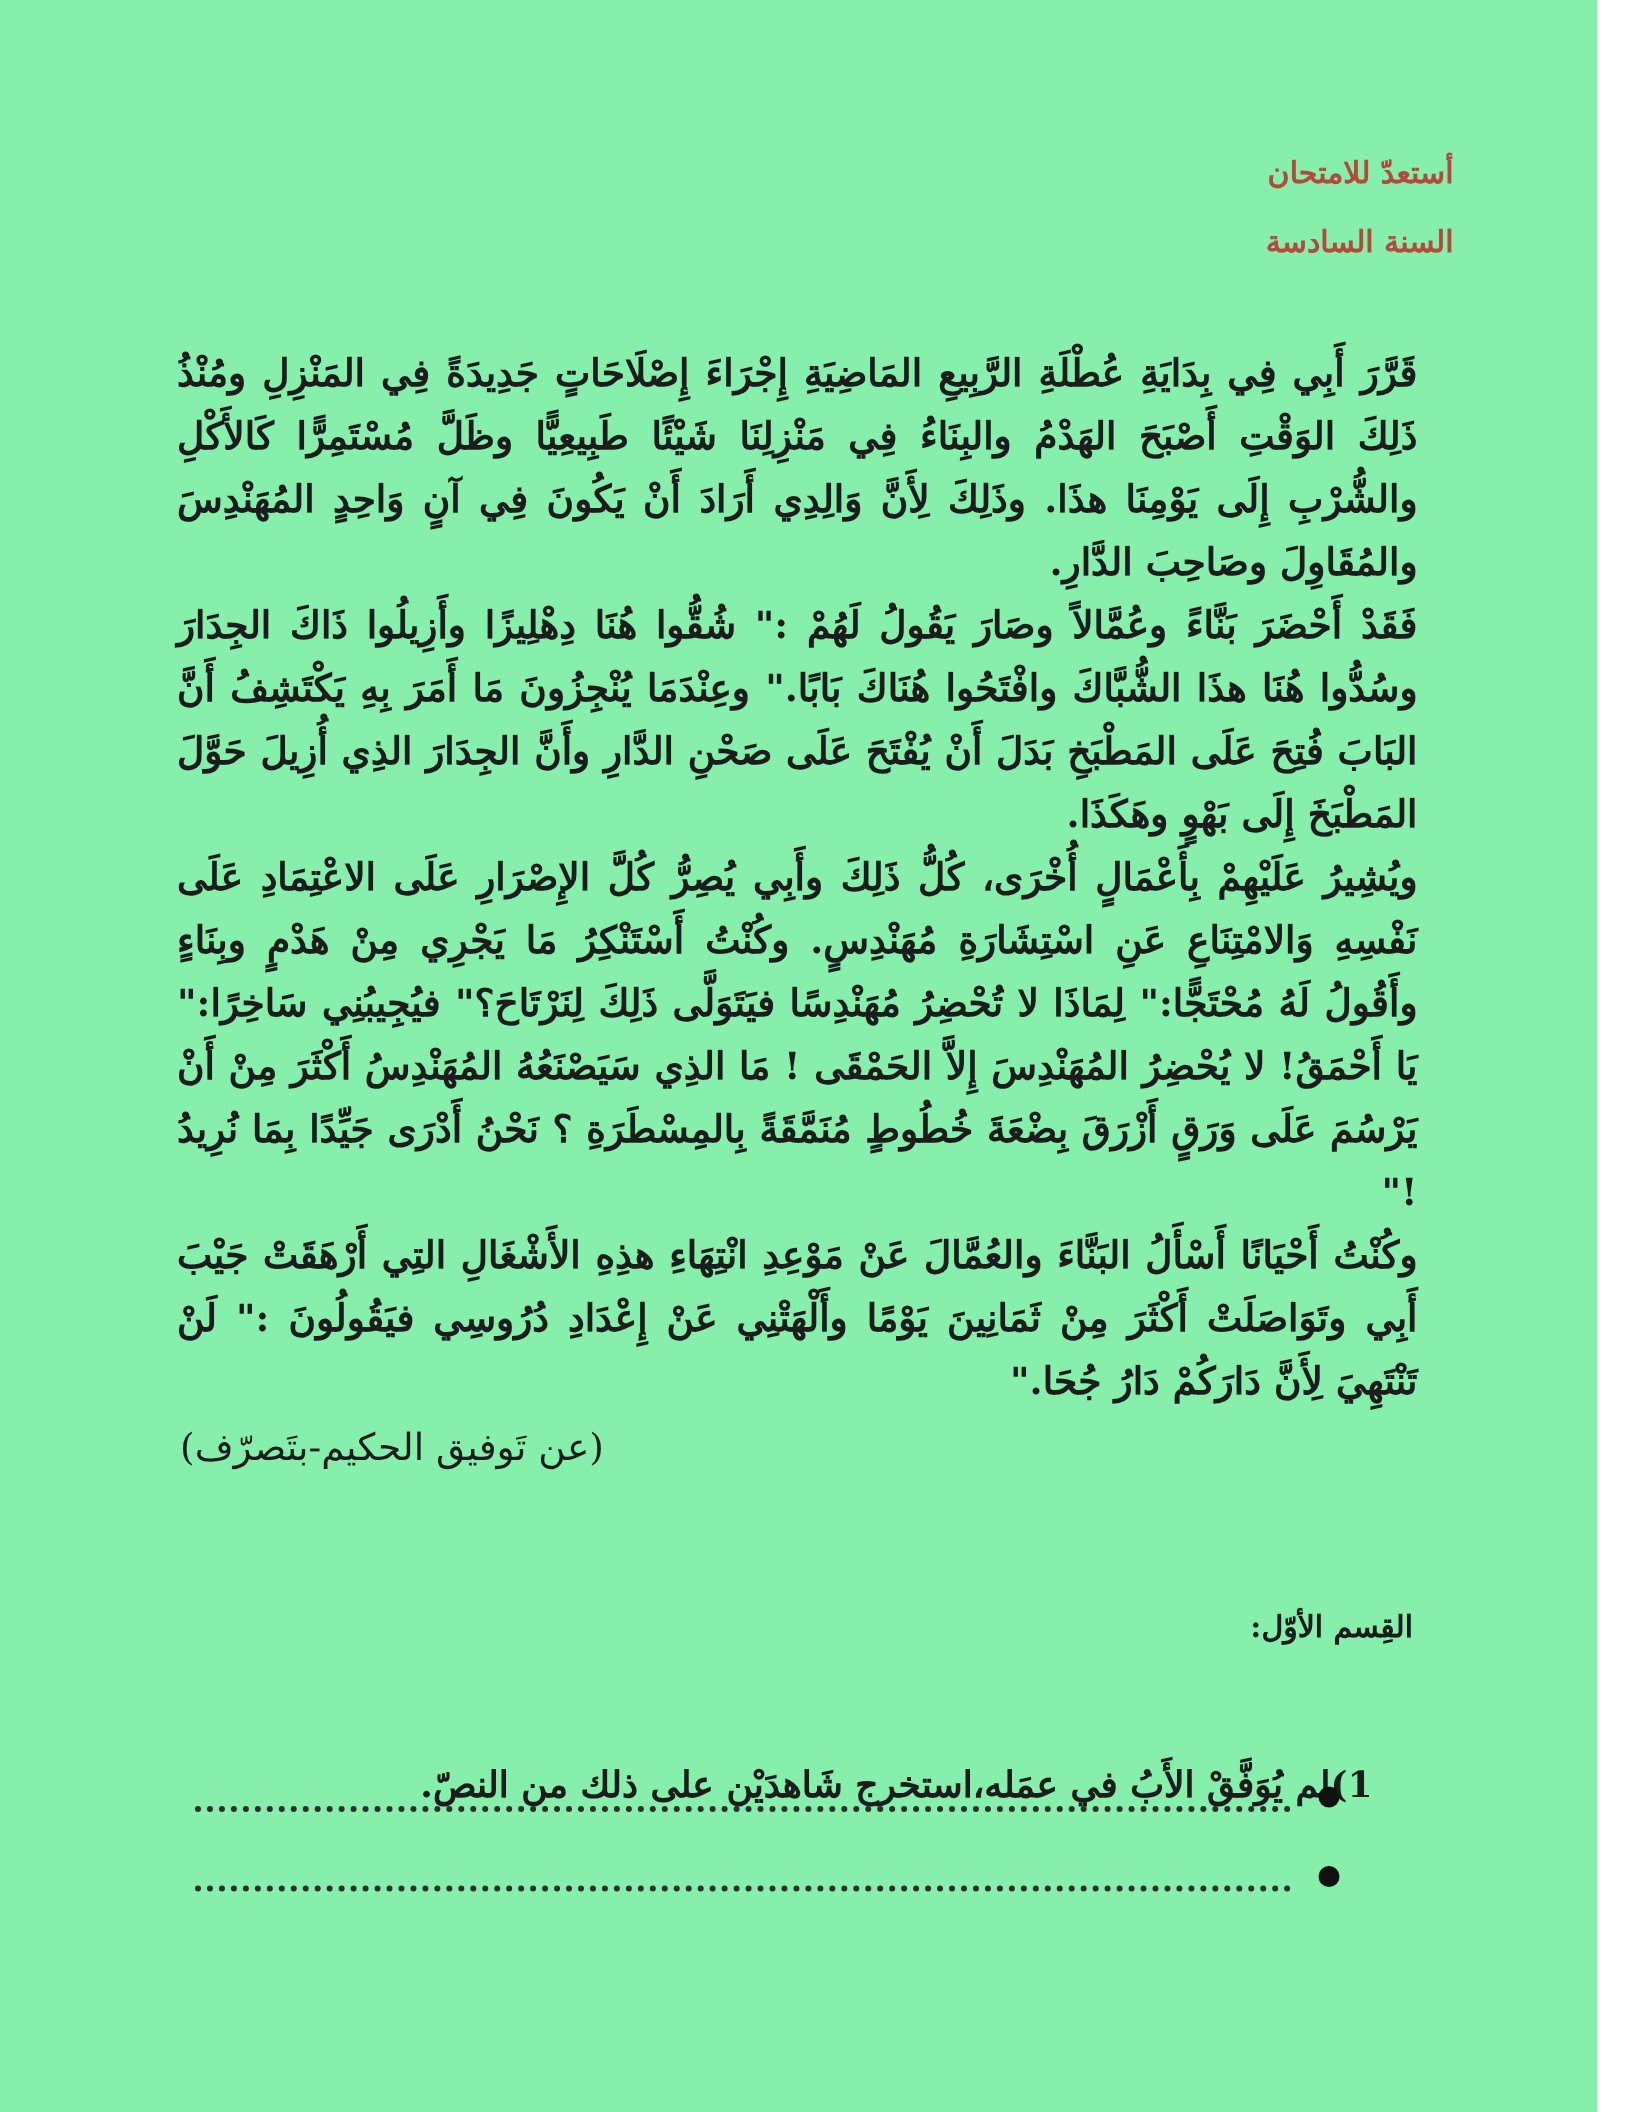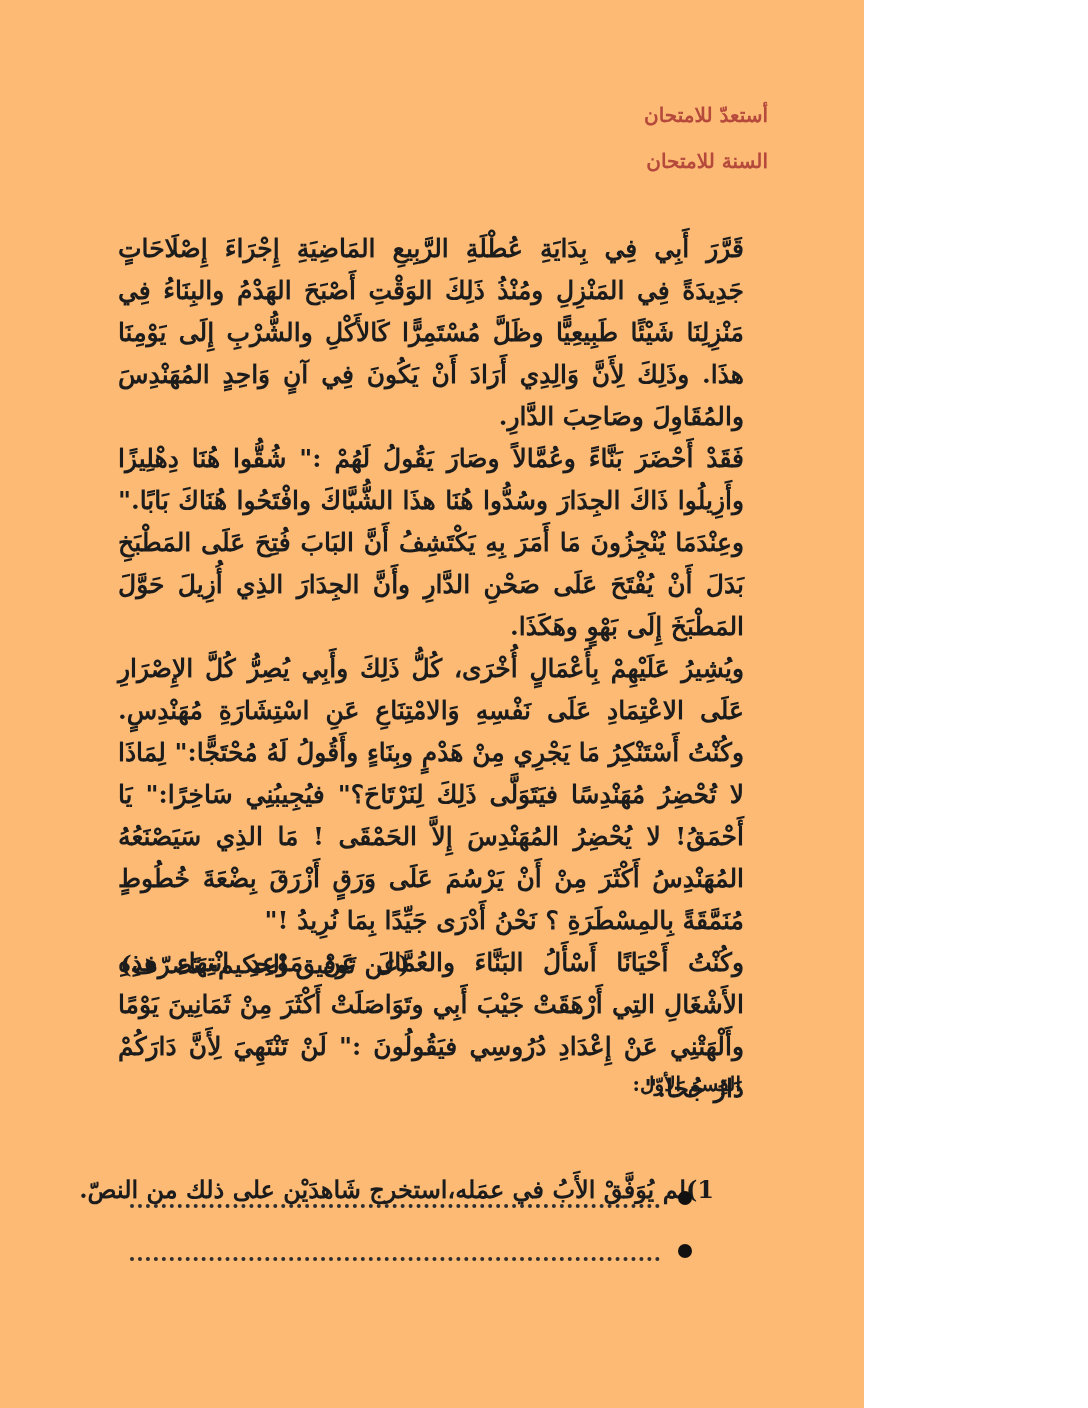--- a/index.html
+++ b/index.html
@@ -2,23 +2,23 @@
 <html lang="ar"><head>
 <meta charset="utf-8">
 <style>
   html, body {
     margin: 0;
     padding: 0;
     background: #ffffff;
   }
   .page {
     position: relative;
-    width: 864px;
+    width: 1065px;
     height: 1408px;
-    background: #fdba74;
+    background: #86efac;
     overflow: hidden;
     direction: rtl;
     font-family: "DejaVu Serif", "Liberation Serif", serif;
     color: #1c1c1c;
   }
   .exam-badge {
     position: absolute;
     top: 92px;
     right: 96px;
     text-align: right;
@@ -49,21 +49,21 @@
     margin: 0;
     text-align: justify;
     text-align-last: right;
   }
   .attribution {
     position: absolute;
     top: 950px;
     right: 120px;
     left: 120px;
     text-align: left;
-    font-weight: bold;
+    font-weight: normal;
     font-size: 25px;
   }
   .section-heading {
     position: absolute;
     top: 1072px;
     right: 123px;
     font-weight: bold;
     font-size: 20px;
     text-align: center;
   }
@@ -100,21 +100,21 @@
     border-bottom: 4px dotted #2e2e2e;
   }
 </style>
 </head>
 <body>
 
 <div class="page">
 
   <div class="exam-badge">
     <div>أستعدّ للامتحان</div>
-    <div>السنة للامتحان</div>
+    <div>السنة السادسة</div>
   </div>
 
 
   <div class="body-text">
     <p>قَرَّرَ أَبِي فِي بِدَايَةِ عُطْلَةِ الرَّبِيعِ المَاضِيَةِ إِجْرَاءَ إِصْلَاحَاتٍ جَدِيدَةً فِي المَنْزِلِ ومُنْذُ ذَلِكَ الوَقْتِ أَصْبَحَ الهَدْمُ والبِنَاءُ فِي مَنْزِلِنَا شَيْئًا طَبِيعِيًّا وظَلَّ مُسْتَمِرًّا كَالأَكْلِ والشُّرْبِ إِلَى يَوْمِنَا هذَا. وذَلِكَ لِأَنَّ وَالِدِي أَرَادَ أَنْ يَكُونَ فِي آنٍ وَاحِدٍ المُهَنْدِسَ والمُقَاوِلَ وصَاحِبَ الدَّارِ.</p>
     <p>فَقَدْ أَحْضَرَ بَنَّاءً وعُمَّالاً وصَارَ يَقُولُ لَهُمْ :" شُقُّوا هُنَا دِهْلِيزًا وأَزِيلُوا ذَاكَ الجِدَارَ وسُدُّوا هُنَا هذَا الشُّبَّاكَ وافْتَحُوا هُنَاكَ بَابًا." وعِنْدَمَا يُنْجِزُونَ مَا أَمَرَ بِهِ يَكْتَشِفُ أَنَّ البَابَ فُتِحَ عَلَى المَطْبَخِ بَدَلَ أَنْ يُفْتَحَ عَلَى صَحْنِ الدَّارِ وأَنَّ الجِدَارَ الذِي أُزِيلَ حَوَّلَ المَطْبَخَ إِلَى بَهْوٍ وهَكَذَا.</p>
     <p>ويُشِيرُ عَلَيْهِمْ بِأَعْمَالٍ أُخْرَى، كُلُّ ذَلِكَ وأَبِي يُصِرُّ كُلَّ الإِصْرَارِ عَلَى الاعْتِمَادِ عَلَى نَفْسِهِ وَالامْتِنَاعِ عَنِ اسْتِشَارَةِ مُهَنْدِسٍ. وكُنْتُ أَسْتَنْكِرُ مَا يَجْرِي مِنْ هَدْمٍ وبِنَاءٍ وأَقُولُ لَهُ مُحْتَجًّا:" لِمَاذَا لا تُحْضِرُ مُهَنْدِسًا فيَتَوَلَّى ذَلِكَ لِنَرْتَاحَ؟" فيُجِيبُنِي سَاخِرًا:" يَا أَحْمَقُ! لا يُحْضِرُ المُهَنْدِسَ إِلاَّ الحَمْقَى ! مَا الذِي سَيَصْنَعُهُ المُهَنْدِسُ أَكْثَرَ مِنْ أَنْ يَرْسُمَ عَلَى وَرَقٍ أَزْرَقَ بِضْعَةَ خُطُوطٍ مُنَمَّقَةً بِالمِسْطَرَةِ ؟ نَحْنُ أَدْرَى جَيِّدًا بِمَا نُرِيدُ !"</p>
     <p>وكُنْتُ أَحْيَانًا أَسْأَلُ البَنَّاءَ والعُمَّالَ عَنْ مَوْعِدِ انْتِهَاءِ هذِهِ الأَشْغَالِ التِي أَرْهَقَتْ جَيْبَ أَبِي وتَوَاصَلَتْ أَكْثَرَ مِنْ ثَمَانِينَ يَوْمًا وأَلْهَتْنِي عَنْ إِعْدَادِ دُرُوسِي فيَقُولُونَ :" لَنْ تَنْتَهِيَ لِأَنَّ دَارَكُمْ دَارُ جُحَا."</p>
   </div>
 

